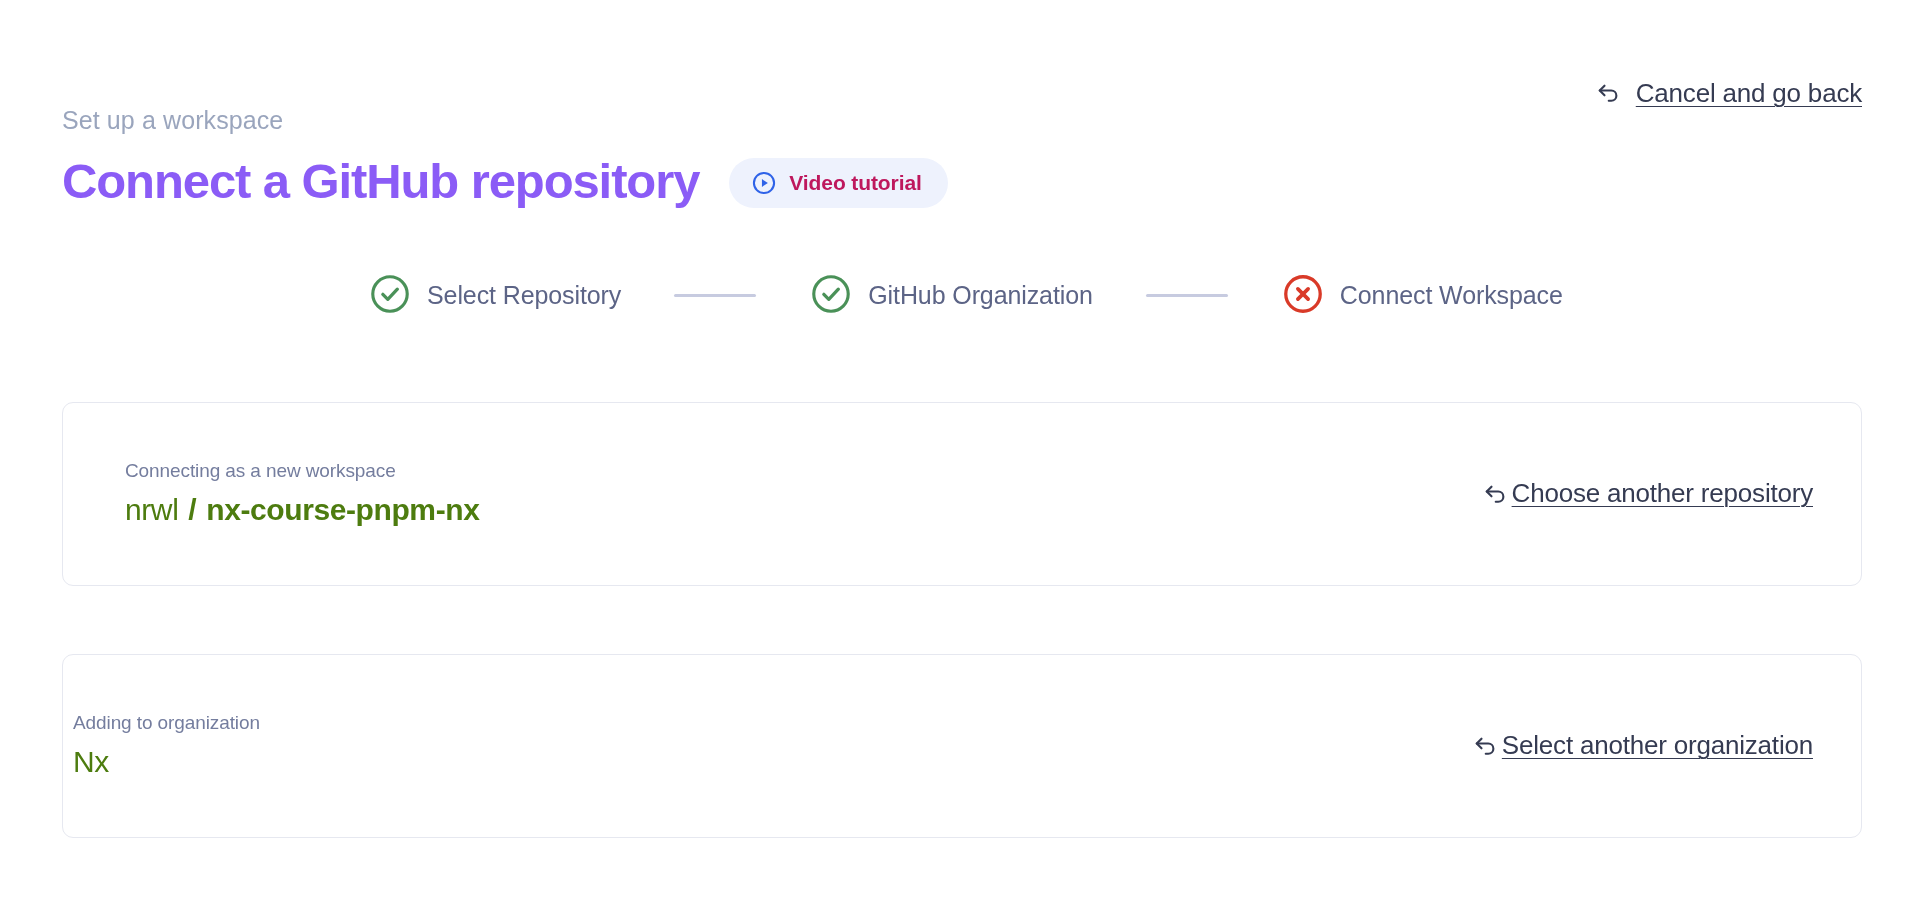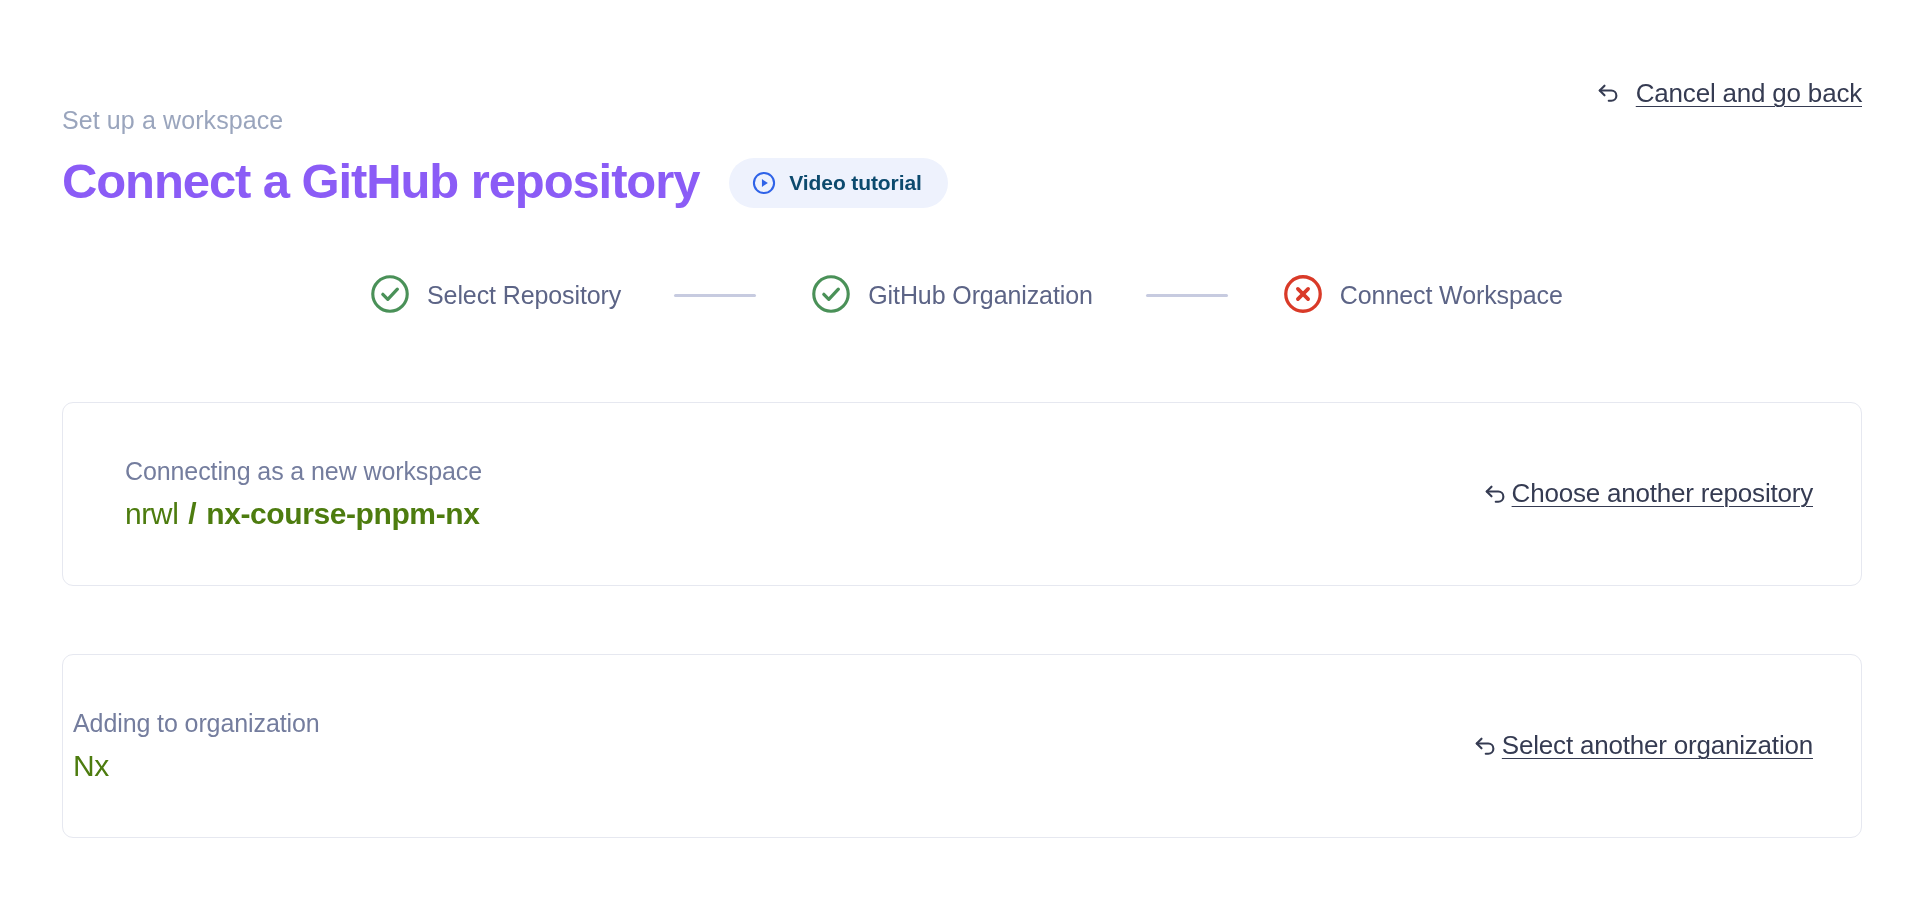--- a/index.html
+++ b/index.html
@@ -48,21 +48,21 @@
     letter-spacing: -1.1px;
     line-height: 1.08;
     margin: 0;
     white-space: nowrap;
   }
   .video-badge {
     display: inline-flex;
     align-items: center;
     gap: 12px;
     background: #eef2fd;
-    color: #0c4a6e;
+    color: #be185d;
     border-radius: 999px;
     padding: 12px 26px 12px 22px;
     font-size: 21px;
     font-weight: 700;
     letter-spacing: -0.1px;
     cursor: pointer;
     border: none;
     position: relative;
     top: 2px;
   }
@@ -133,21 +133,21 @@
   }
   #repo-card { margin-top: 82px; }
   #org-card  { margin-top: 68px; padding-left: 10px; }
 
   .card-info {
     display: flex;
     flex-direction: column;
     gap: 10px;
   }
   .card-caption {
-    font-size: 25px;
+    font-size: 19px;
     color: #747d9e;
     font-weight: 400;
     letter-spacing: -0.1px;
     line-height: 1.2;
   }
   .card-value {
     font-size: 30px;
     color: #4d7c0f;
     letter-spacing: -0.4px;
     line-height: 1.2;

